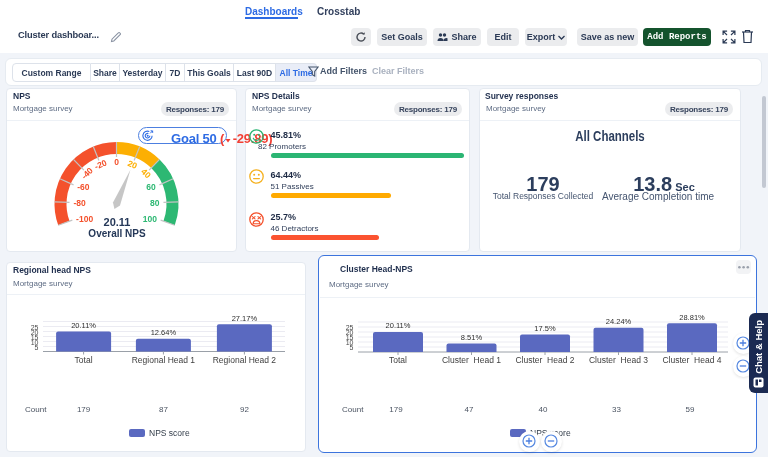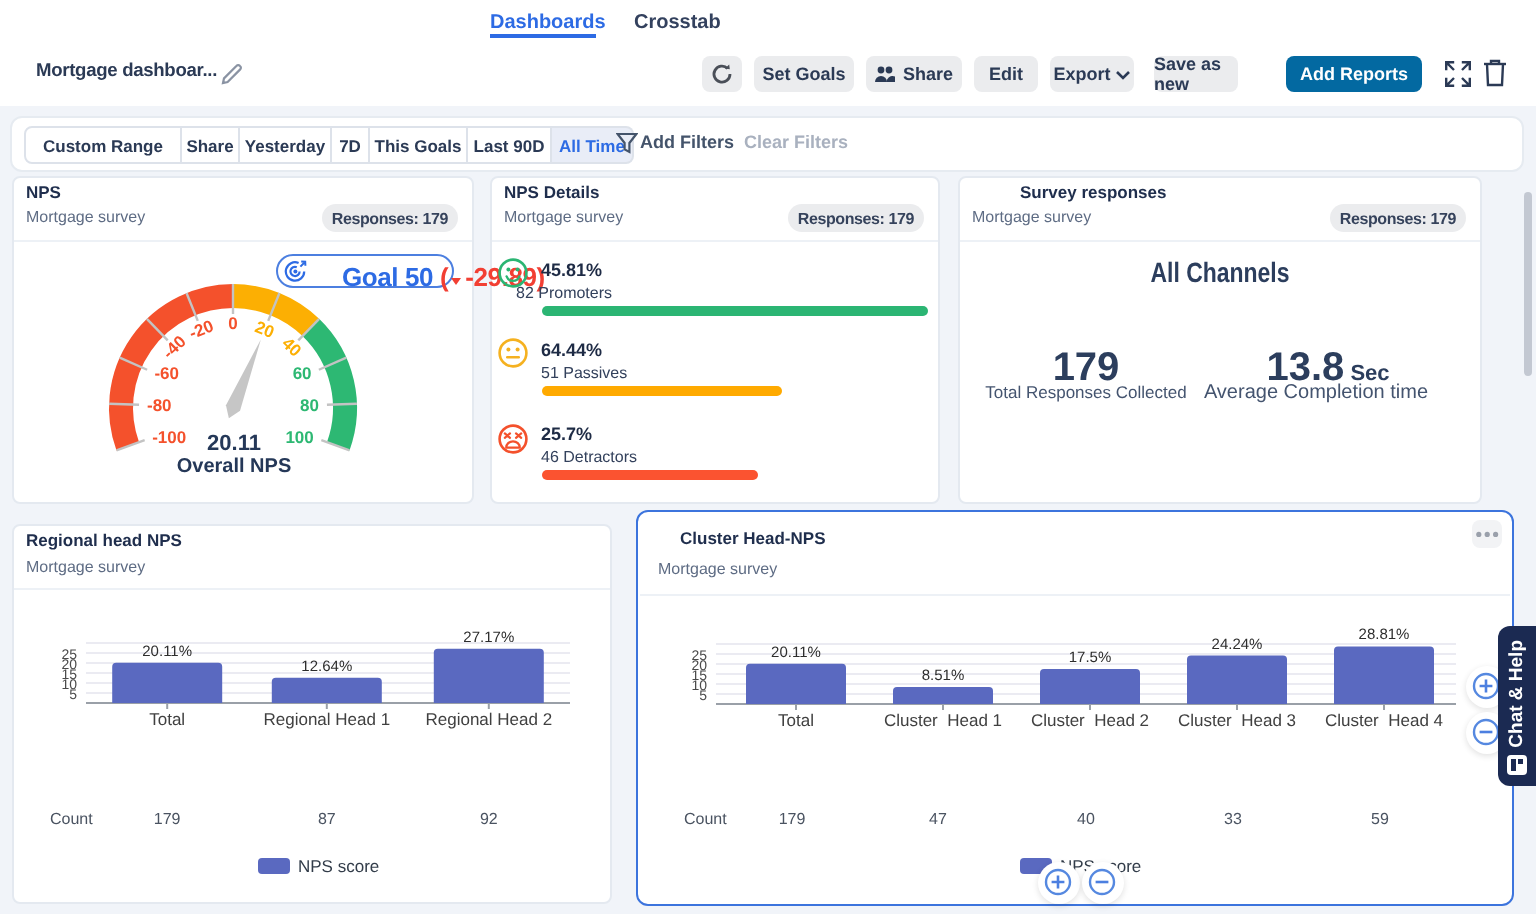--- a/index.html
+++ b/index.html
@@ -11,42 +11,42 @@
 .badge { position:absolute; background:#ebecee; border-radius:7px; font-size:8px; font-weight:bold; color:#36435c; padding:2.5px 5px; letter-spacing:-0.2px; }
 .btn { position:absolute; height:18px; background:#ebecee; border-radius:4px; font-size:9px; font-weight:bold; color:#2b3a55; display:flex; align-items:center; justify-content:center; }
 .seg { height:19px; border:1px solid #dde2ea; border-left:none; font-size:8.5px; font-weight:bold; color:#2b3a55; display:flex; align-items:center; justify-content:center; float:left; background:#fff; white-space:nowrap; }
 </style></head>
 <body>
 
 <div class="abs" style="left:0;top:0;width:768px;height:53px;background:#fff;"></div>
 <div class="abs" style="left:245px;top:5.5px;font-size:10px;font-weight:bold;color:#2d6be4;">Dashboards</div>
 <div class="abs" style="left:245px;top:17px;width:53px;height:2px;background:#2d6be4;"></div>
 <div class="abs" style="left:317px;top:5.5px;font-size:10px;font-weight:bold;color:#33415e;">Crosstab</div>
-<div class="abs" style="left:18px;top:30px;font-size:9.3px;font-weight:bold;color:#2b3a55;letter-spacing:-0.15px;">Mortgage dashboar...</div>
+<div class="abs" style="left:18px;top:30px;font-size:9.3px;font-weight:bold;color:#2b3a55;letter-spacing:-0.15px;">Cluster dashboar...</div>
 <svg class="abs" style="left:110px;top:31px;" width="12" height="12" viewBox="0 0 12 12">
     <path d="M1.5 10.5 L2 8.2 L8.3 1.9 a1.1 1.1 0 0 1 1.6 0 l0.2 0.2 a1.1 1.1 0 0 1 0 1.6 L3.8 10 Z" fill="none" stroke="#8a93a3" stroke-width="1.1"></path>
   </svg>
 <div class="btn" style="left:351px;top:28px;width:20px;"></div>
 <svg class="abs" style="left:355px;top:31px;" width="12" height="12" viewBox="0 0 12 12">
     <path d="M10 6 a4 4 0 1 1 -1.2 -2.8" fill="none" stroke="#4a4f58" stroke-width="1.4"></path>
     <path d="M9.6 1.2 L9.9 3.6 L7.5 3.3 Z" fill="#4a4f58"></path>
   </svg>
 <div class="btn" style="left:377px;top:28px;width:50px;">Set Goals</div>
 <div class="btn" style="left:433px;top:28px;width:48px;"><svg width="11" height="10" viewBox="0 0 11 10" style="margin-right:3px;">
       <circle cx="3.5" cy="3" r="1.7" fill="#2b3a55"></circle>
       <circle cx="7.5" cy="3" r="1.7" fill="#2b3a55"></circle>
       <path d="M0.5 9 a3 3 0 0 1 6 0 Z" fill="#2b3a55"></path>
       <path d="M6.3 9 a3 3 0 0 1 4.2 -2.7 L10.5 9 Z" fill="#2b3a55"></path>
     </svg>Share</div>
 <div class="btn" style="left:487px;top:28px;width:32px;">Edit</div>
 <div class="btn" style="left:525px;top:28px;width:42px;">Export <svg width="7" height="5" viewBox="0 0 7 5" style="margin-left:3px;">
       <path d="M0.5 1 L3.5 4 L6.5 1" fill="none" stroke="#2b3a55" stroke-width="1.3"></path>
     </svg></div>
-<div class="btn" style="left:577px;top:28px;width:42px;">Save as new</div>
-<div class="btn" style="left:643px;top:28px;width:68px;background:#0369a1;color:#fff;">Add Reports</div>
+<div class="btn" style="left:577px;top:28px;width:61px;">Save as new</div>
+<div class="btn" style="left:643px;top:28px;width:68px;background:#14532d;color:#fff;font-family:Liberation Mono, monospace;">Add Reports</div>
 <svg class="abs" style="left:722px;top:30px;" width="14" height="14" viewBox="0 0 14 14">
     <g stroke="#2b3a55" stroke-width="1.2" fill="none">
       <path d="M8.9 1.1 H12.9 V5.1 M12.7 1.3 L9 5"></path>
       <path d="M5.1 1.1 H1.1 V5.1 M1.3 1.3 L5 5"></path>
       <path d="M1.1 8.9 V12.9 H5.1 M1.3 12.7 L5 9"></path>
       <path d="M12.9 8.9 V12.9 H8.9 M12.7 12.7 L9 9"></path>
     </g>
   </svg>
 <svg class="abs" style="left:741px;top:29px;" width="13" height="15" viewBox="0 0 13 15">
     <g stroke="#2b3a55" stroke-width="1.2" fill="none">
@@ -74,21 +74,21 @@
 <div class="ctitle" style="left:13px;top:91px;">NPS</div>
 <div class="csub" style="left:13px;top:104px;">Mortgage survey</div>
 <div class="badge" style="right:539px;top:102px;">Responses: 179</div>
 <div class="abs" style="left:7px;top:120px;width:229px;height:1px;background:#edf1f6;"></div>
 <div class="card" style="left:245px;top:88px;width:225px;height:164px;"></div>
 <div class="ctitle" style="left:252px;top:91px;">NPS Details</div>
 <div class="csub" style="left:252px;top:104px;">Mortgage survey</div>
 <div class="badge" style="right:306px;top:102px;">Responses: 179</div>
 <div class="abs" style="left:246px;top:120px;width:223px;height:1px;background:#edf1f6;"></div>
 <div class="card" style="left:479px;top:88px;width:262px;height:164px;"></div>
-<div class="ctitle" style="left:510px;top:91px;">Survey responses</div>
+<div class="ctitle" style="left:485px;top:91px;">Survey responses</div>
 <div class="csub" style="left:486px;top:104px;">Mortgage survey</div>
 <div class="badge" style="right:35px;top:102px;">Responses: 179</div>
 <div class="abs" style="left:480px;top:120px;width:260px;height:1px;background:#edf1f6;"></div>
 <div class="abs" style="left:138px;top:127px;width:89px;height:17px;border:1px solid #4c7fe0;border-radius:9px;background:#fff;"></div>
 <svg class="abs" style="left:142px;top:130px;" width="12" height="12" viewBox="0 0 12 12">
     <g fill="none" stroke="#2d6be4" stroke-width="1.1">
       <path d="M10.1 5.7 a4.6 4.6 0 1 1 -2.8 -4.2"></path>
       <path d="M7.8 5.7 a2.3 2.3 0 1 1 -1.4 -2.1"></path>
     </g>
     <circle cx="5.7" cy="5.8" r="1" fill="#2d6be4"></circle>

